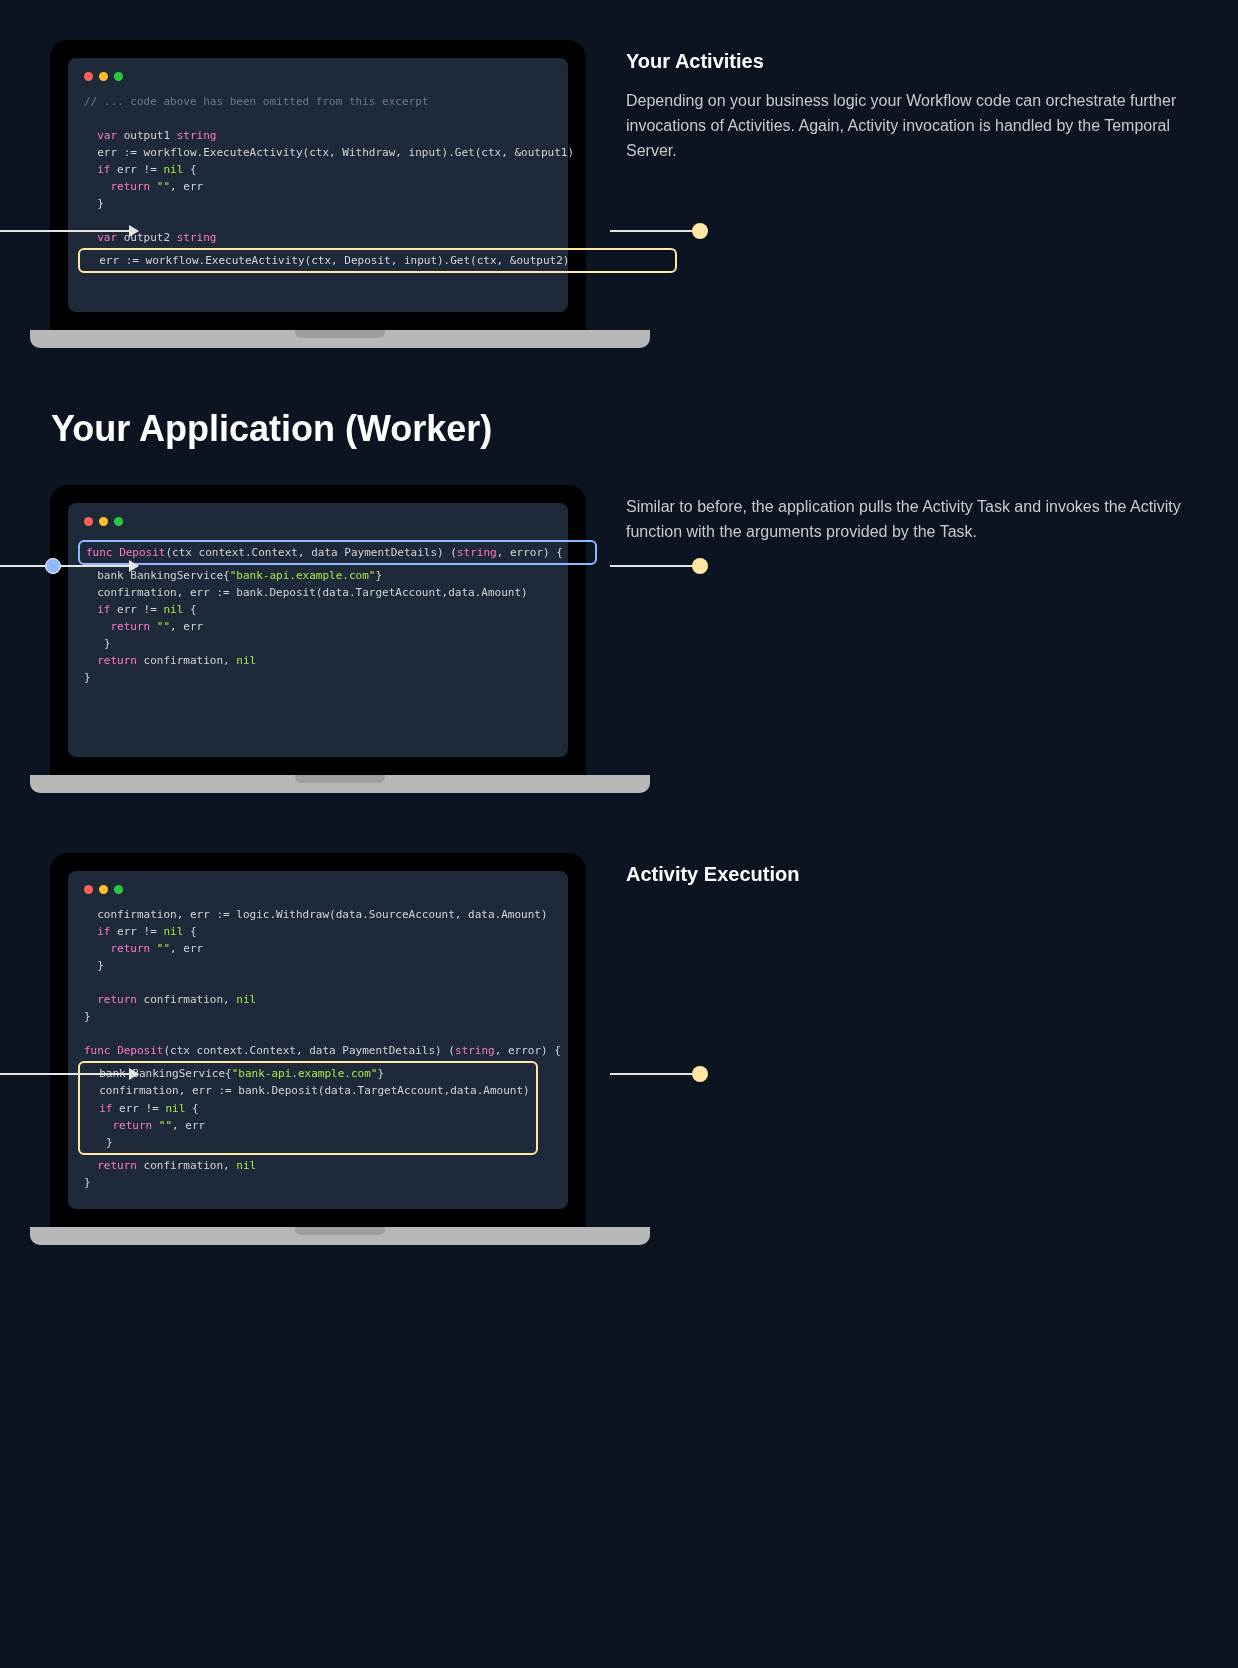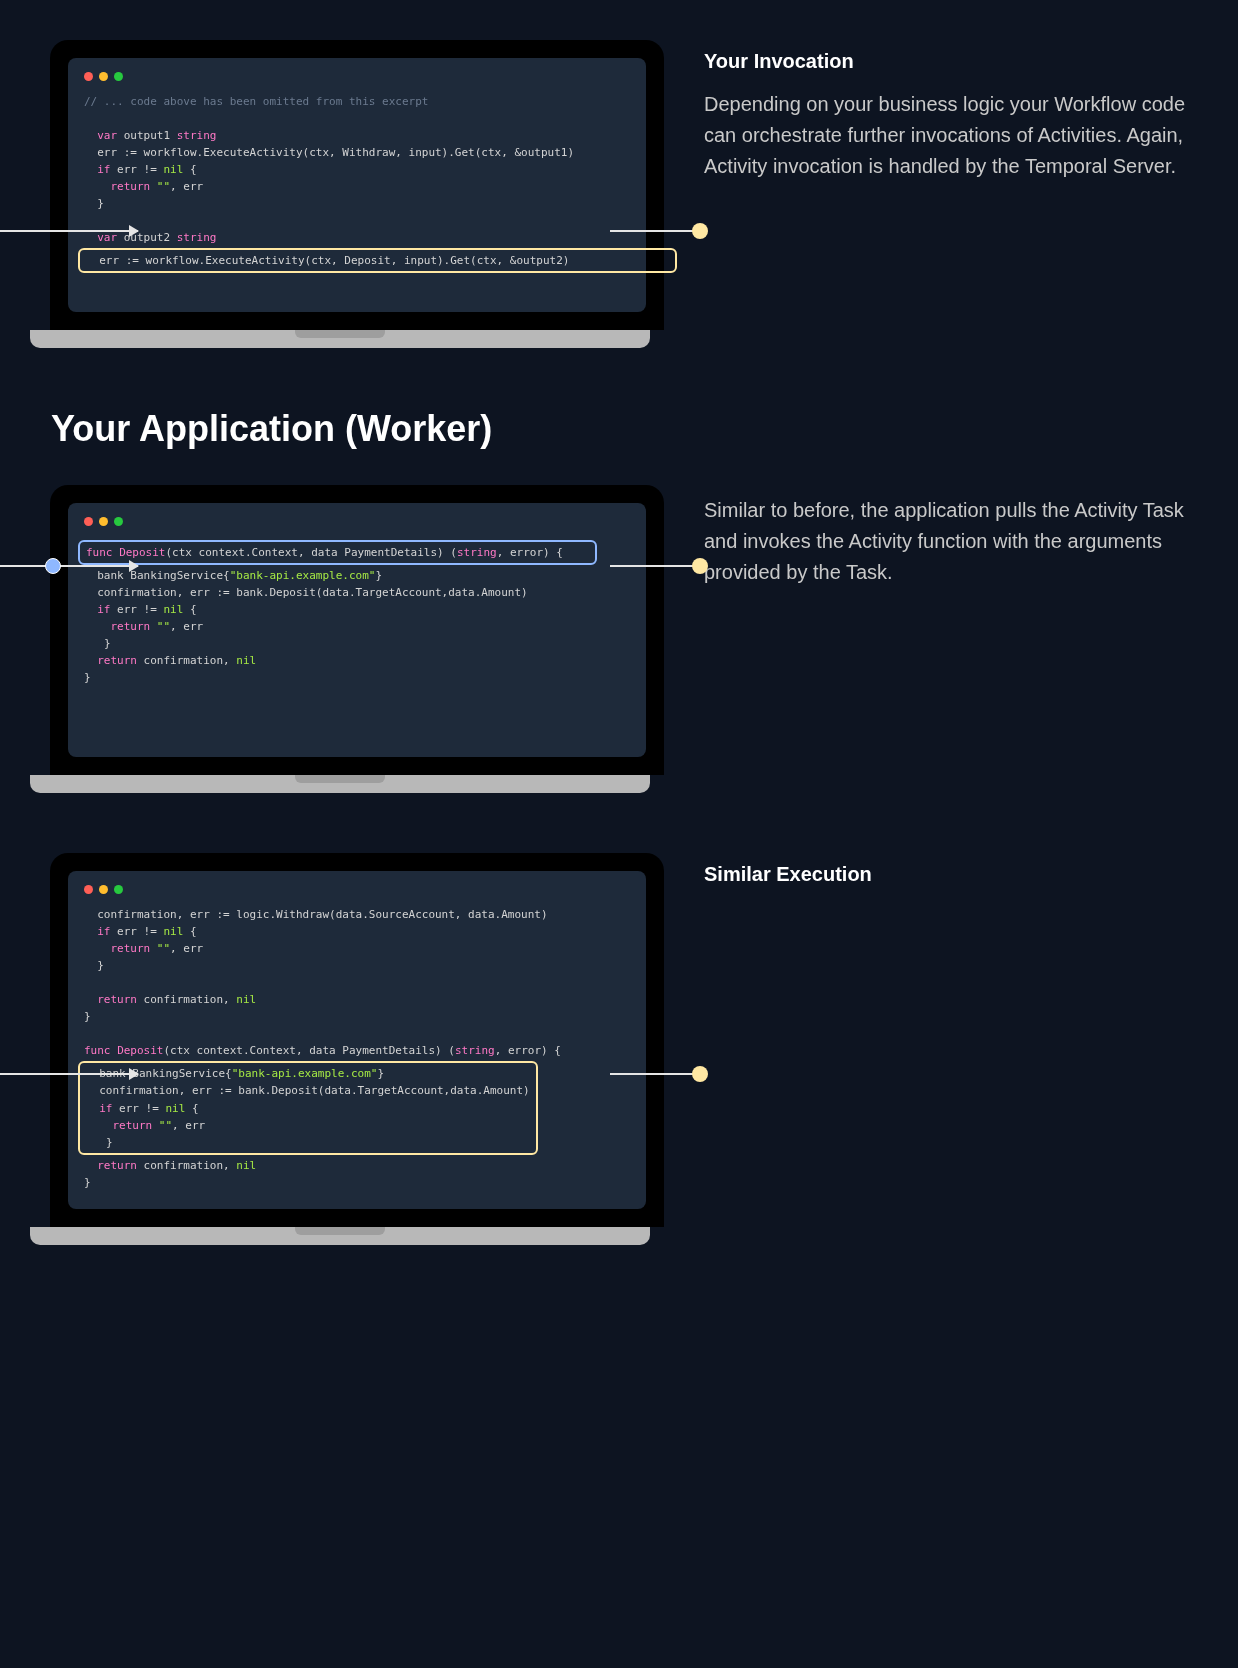--- a/index.html
+++ b/index.html
@@ -27,21 +27,21 @@
       color: #ffffff;
       margin-bottom: 35px;
       margin-top: 30px;
       margin-left: 1px;
     }
     .laptop-wrap {
       position: relative;
       flex-shrink: 0;
     }
     .laptop {
-      width: 614px;
+      width: 536px;
       position: relative;
       border-radius: 21px;
     }
     .laptop-screen {
       background: #000;
       border-radius: 18px 18px 0 0;
       padding: 18px;
       min-height: 290px;
     }
     .laptop-base {
@@ -106,21 +106,21 @@
       flex: 1;
       padding-top: 10px;
     }
     .sidebar-title {
       font-size: 20px;
       font-weight: 600;
       color: #ffffff;
       margin-bottom: 16px;
     }
     .sidebar-body {
-      font-size: 20px;
+      font-size: 16px;
       line-height: 1.55;
       color: #c9c9c9;
     }
     .connector {
       position: absolute;
       height: 2px;
       background: #e5e5e5;
       z-index: 5;
     }
     .connector-dot {
@@ -181,21 +181,21 @@
   <span class="c-kw">var</span><span> output2 </span><span class="c-kw">string</span>
 <span class="highlight-block hl-yellow">  <span>err := workflow.ExecuteActivity(ctx, Deposit, input).Get(ctx, &amp;output2)</span>               </span></div>
         </div>
       </div>
       <div class="laptop-base">
           <div class="laptop-notch"></div>
         </div>
     </div>
   </div>
   <div class="sidebar-text">
-    <div class="sidebar-title">Your Invocation</div>
+    <div class="sidebar-title">Your Activities</div>
     <div class="sidebar-body">Depending on your business logic your Workflow code can orchestrate further invocations of Activities. Again, Activity invocation is handled by the Temporal Server.</div>
   </div>
 </div>
 
 <h2 class="section-title">Your Application (Worker)</h2>
 
 <div class="section">
   <div class="laptop-wrap">
     <div class="connector conn-left" style="top:80px;width:138px;">
       <div class="connector-dot dot-blue" style="left:45px;"></div>
@@ -265,15 +265,15 @@
   <span class="c-kw">return</span><span> confirmation, </span><span class="c-nil">nil</span>
 <span>}</span></div>
         </div>
       </div>
       <div class="laptop-base">
           <div class="laptop-notch"></div>
         </div>
     </div>
   </div>
   <div class="sidebar-text">
-    <div class="sidebar-title">Similar Execution</div>
+    <div class="sidebar-title">Activity Execution</div>
   </div>
 </div>
 
 </body></html>

